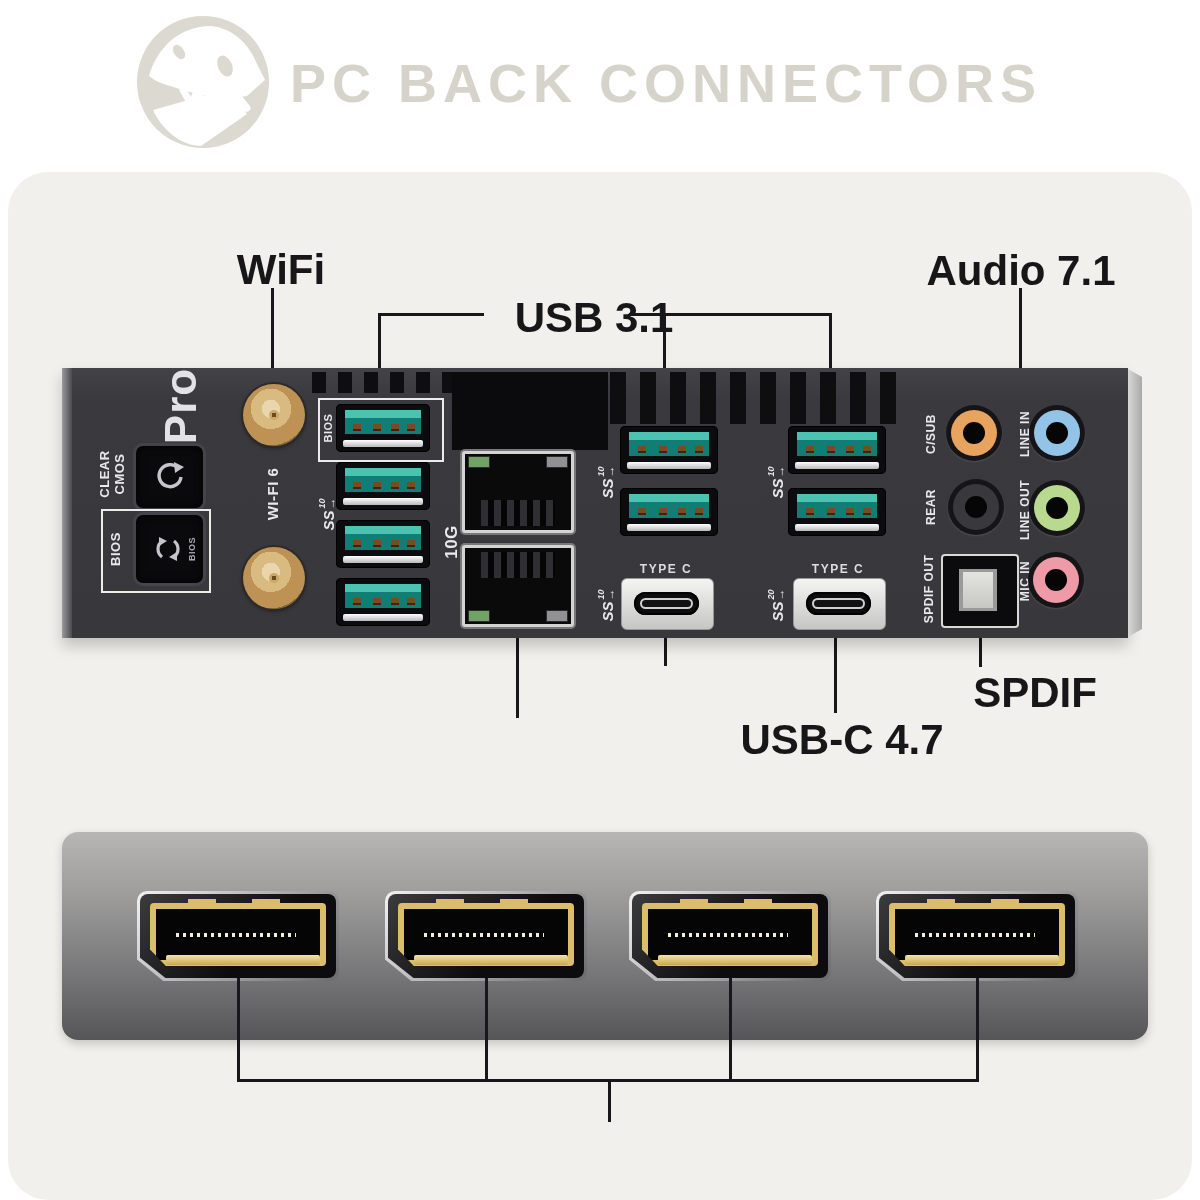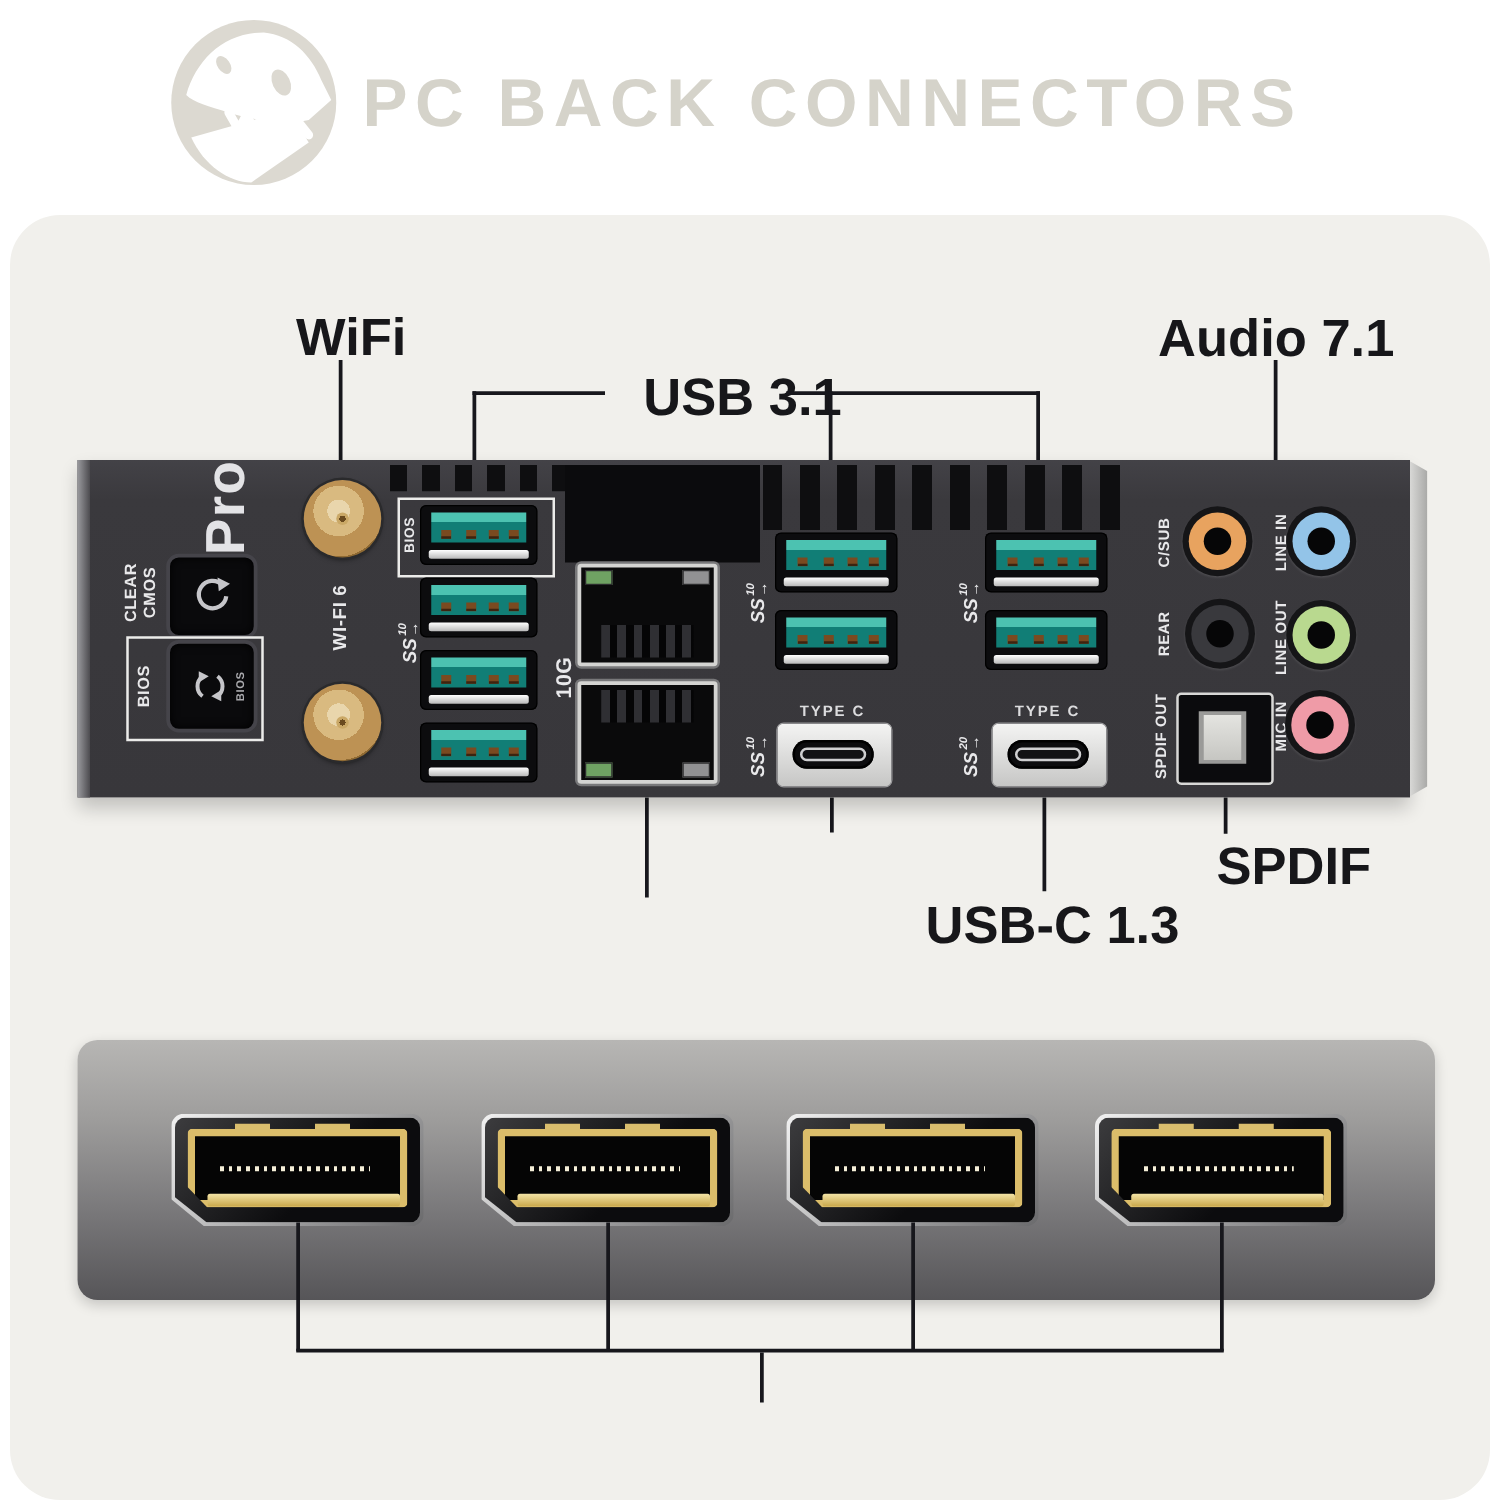--- a/index.html
+++ b/index.html
@@ -136,21 +136,21 @@
     <ellipse cx="44" cy="38" rx="5" ry="8" transform="rotate(-35 44 38)" fill="#dcd9d1"></ellipse>
   </svg>
   <div class="title">PC BACK CONNECTORS</div>
 
   <div class="card"></div>
 
   <div class="lbl" style="left:281px;top:246px;">WiFi</div>
   <div class="lbl" style="left:556px;top:294px;margin-left:38px;">USB 3.1</div>
   <div class="lbl" style="left:1021px;top:247px;">Audio 7.1</div>
   <div class="lbl" style="left:1035px;top:669px;">SPDIF</div>
-  <div class="lbl" style="left:842px;top:716px;">USB-C 1.3</div>
+  <div class="lbl" style="left:842px;top:716px;">USB-C 4.7</div>
 
   <div class="ln" style="left:271px;top:288px;width:3px;height:80px;"></div>
   <div class="lnw" style="left:271px;top:368px;width:3px;height:18px;"></div>
   <div class="ln" style="left:378px;top:313px;width:106px;height:3px;"></div>
   <div class="ln" style="left:378px;top:313px;width:3px;height:55px;"></div>
   <div class="lnw" style="left:378px;top:368px;width:3px;height:52px;"></div>
   <div class="ln" style="left:629px;top:313px;width:203px;height:3px;"></div>
   <div class="ln" style="left:663px;top:313px;width:3px;height:55px;"></div>
   <div class="lnw" style="left:663px;top:368px;width:3px;height:56px;"></div>
   <div class="ln" style="left:829px;top:313px;width:3px;height:55px;"></div>

